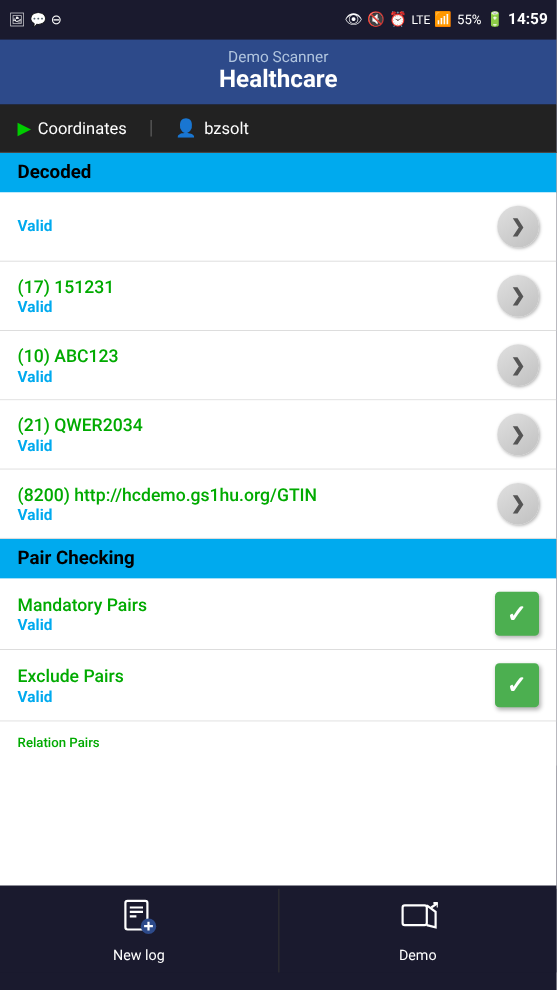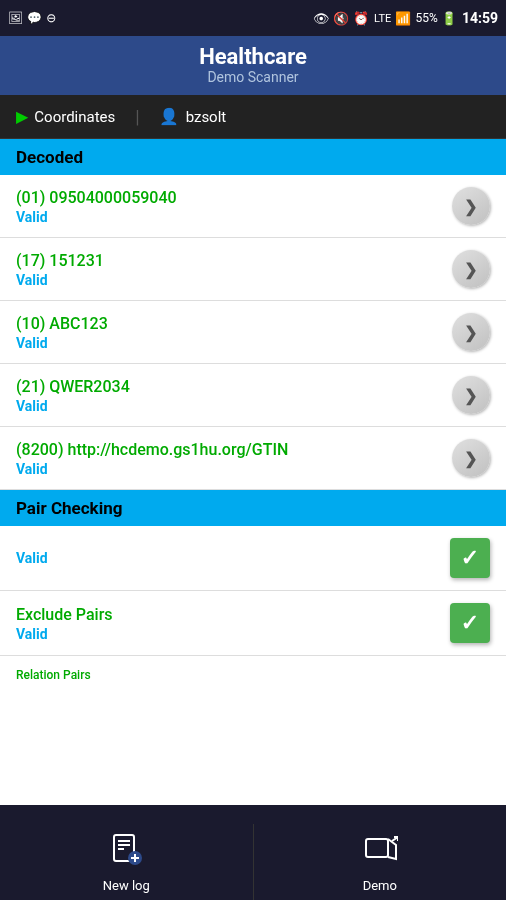--- a/index.html
+++ b/index.html
@@ -195,21 +195,21 @@
     }
     .partial-label {
       color: #00aa00;
       font-size: 12px;
       font-weight: 500;
     }
 
     
     #bottom-nav {
       position: absolute;
-      bottom: 0;
+      bottom: 16px;
       width: 100%;
       height: 76px;
       display: flex;
       background: #1a1a2e;
     }
     .bottom-nav-item {
       flex: 1;
       display: flex;
       flex-direction: column;
       align-items: center;
@@ -245,43 +245,42 @@
     <span style="font-size:13px;">⏰</span>
     <span style="font-size:11px; font-weight:normal;">LTE</span>
     <span style="font-size:13px;">📶</span>
     <span style="font-size:12px;">55%</span>
     <span style="font-size:13px;">🔋</span>
     <span style="font-size:14px; font-weight:bold;">14:59</span>
   </div>
 </div>
 
 <div id="header">
+  <div id="app-subtitle">Demo Scanner</div>
   <div id="app-title">Healthcare</div>
-  <div id="app-subtitle">Demo Scanner</div>
 </div>
 
 <div id="nav-bar">
   <div class="nav-item">
     <span class="nav-icon">▶</span>
     <span>Coordinates</span>
   </div>
   <span class="nav-divider">|</span>
   <div class="nav-item">
     <span class="nav-person-icon">👤</span>
     <span>bzsolt</span>
   </div>
 </div>
 
 <div id="content" style="height: calc(900px - 36px - 78px - 44px - 76px); overflow-y: auto;">
 
   <div class="section-header">Decoded</div>
 
   <div class="decoded-item">
     <div class="decoded-item-text">
-      <span class="item-code">(01) 09504000059040</span>
       <span class="item-valid">Valid</span>
     </div>
     <button class="chevron-btn">
       <span>❯</span>
     </button>
   </div>
 
   <div class="decoded-item">
     <div class="decoded-item-text">
       <span class="item-code">(17) 151231</span>
@@ -319,20 +318,21 @@
     </div>
     <button class="chevron-btn">
       <span>❯</span>
     </button>
   </div>
 
   <div class="section-header">Pair Checking</div>
 
   <div class="pair-item">
     <div class="pair-item-text">
+      <span class="pair-label">Mandatory Pairs</span>
       <span class="pair-valid">Valid</span>
     </div>
     <button class="check-btn">
       <span>✓</span>
     </button>
   </div>
 
   <div class="pair-item">
     <div class="pair-item-text">
       <span class="pair-label">Exclude Pairs</span>

